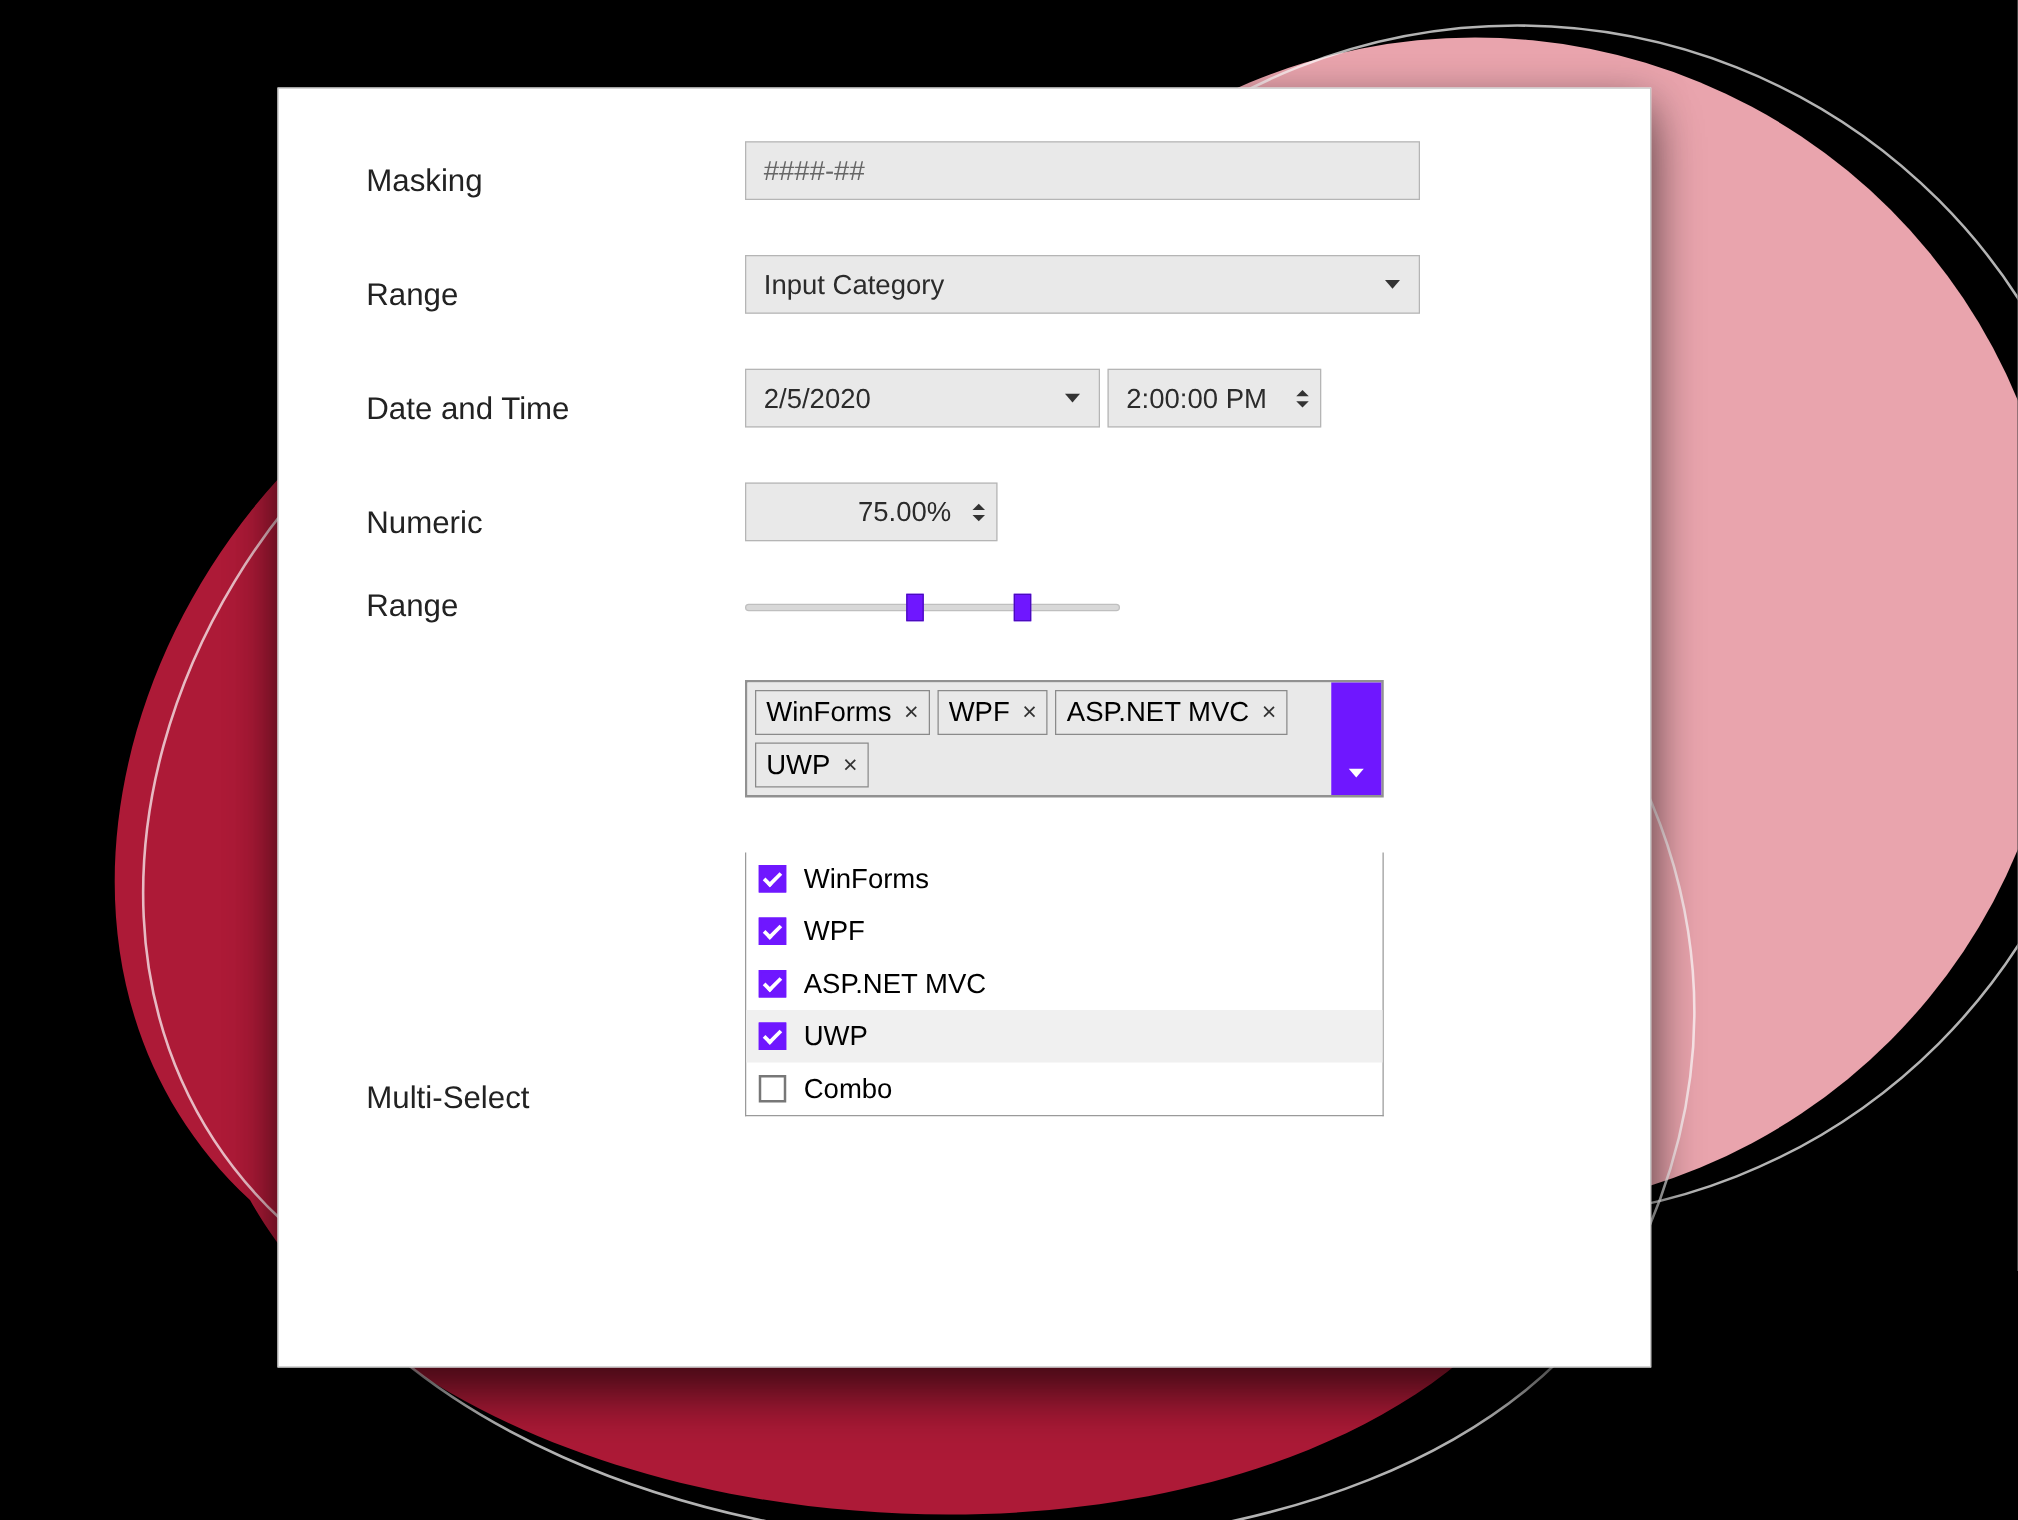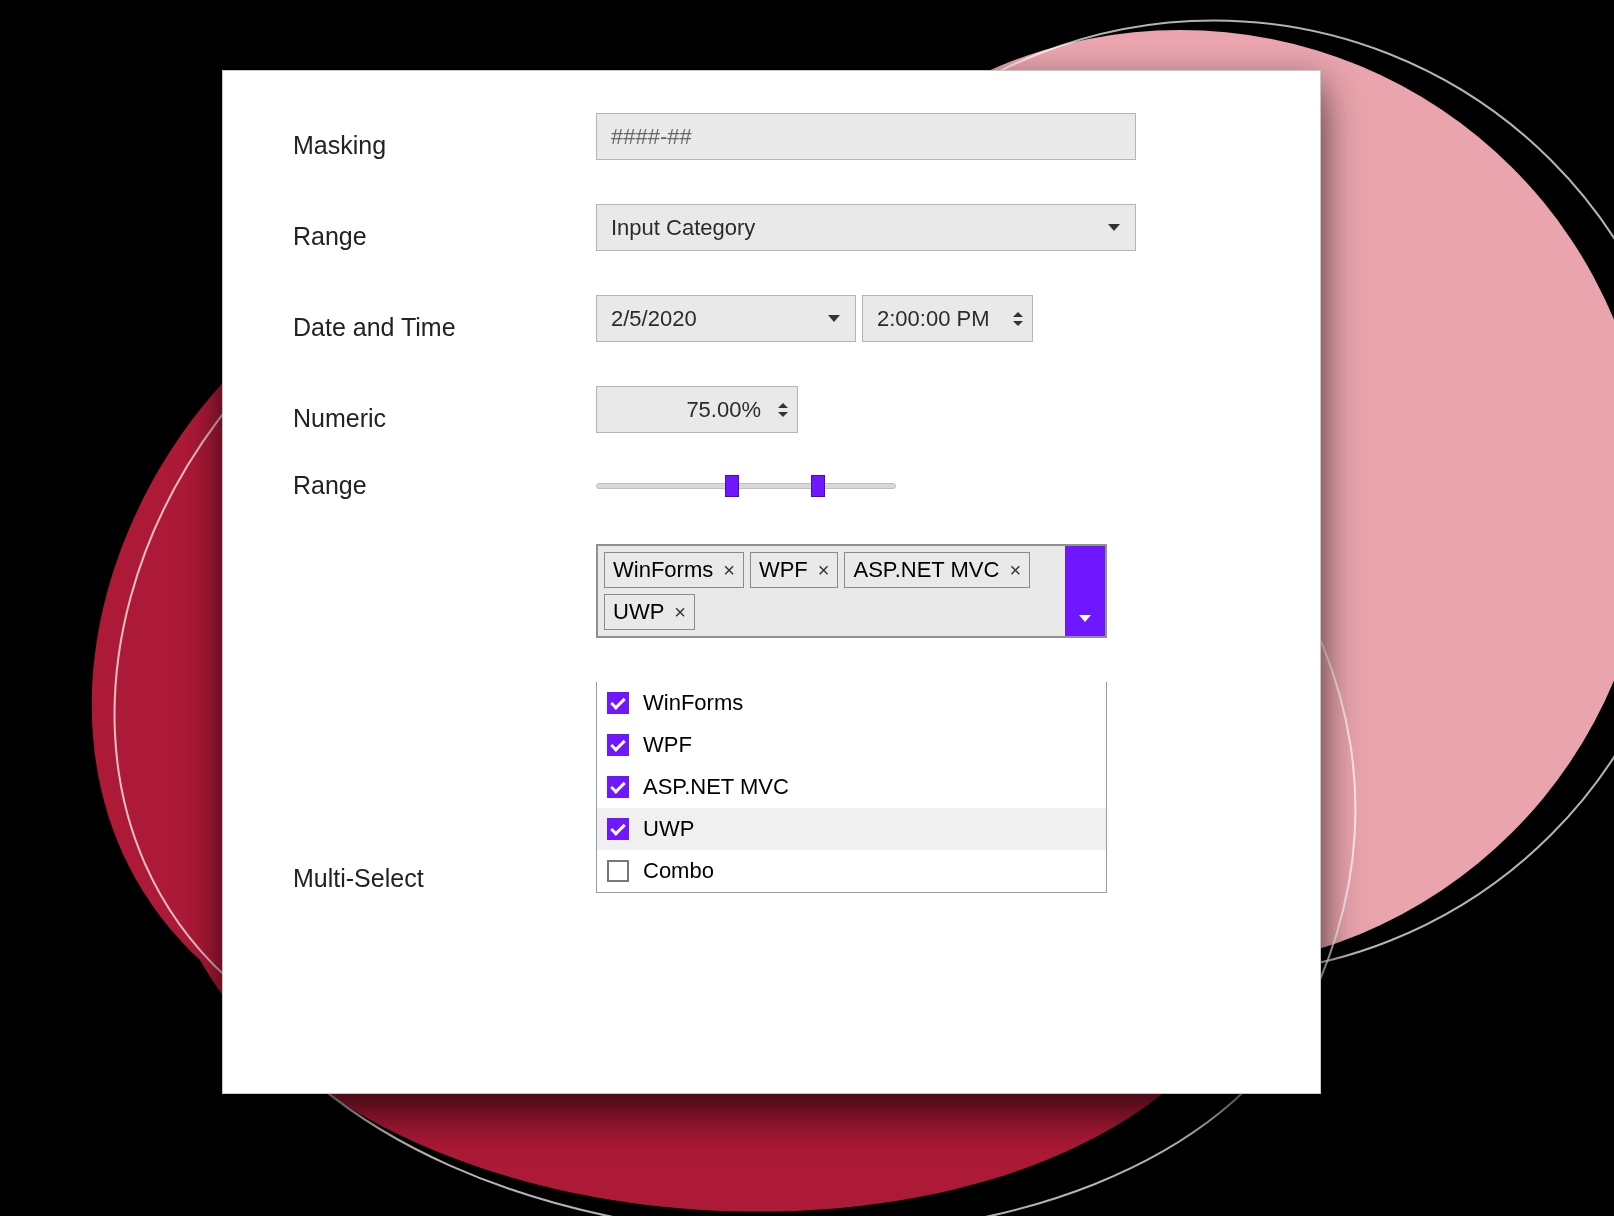--- a/index.html
+++ b/index.html
@@ -47,21 +47,21 @@
     border: 1px solid #b5b5b5;
     font-size: 22px;
     color: #2b2b2b;
     display: flex;
     align-items: center;
   }
   .ctl .pad { padding: 0 14px; flex: 1; }
   .ctl .right { padding: 0 14px; flex: 1; text-align: right; }
 
   .w-full { width: 540px; }
-  .w-date { width: 260px; }
+  .w-date { width: 284px; }
   .w-time { width: 171px; }
   .w-num  { width: 202px; }
 
   .caret-btn {
     width: 42px; height: 100%;
     display: flex; align-items: center; justify-content: center;
     cursor: pointer;
   }
   .caret-down {
     width: 0; height: 0;

